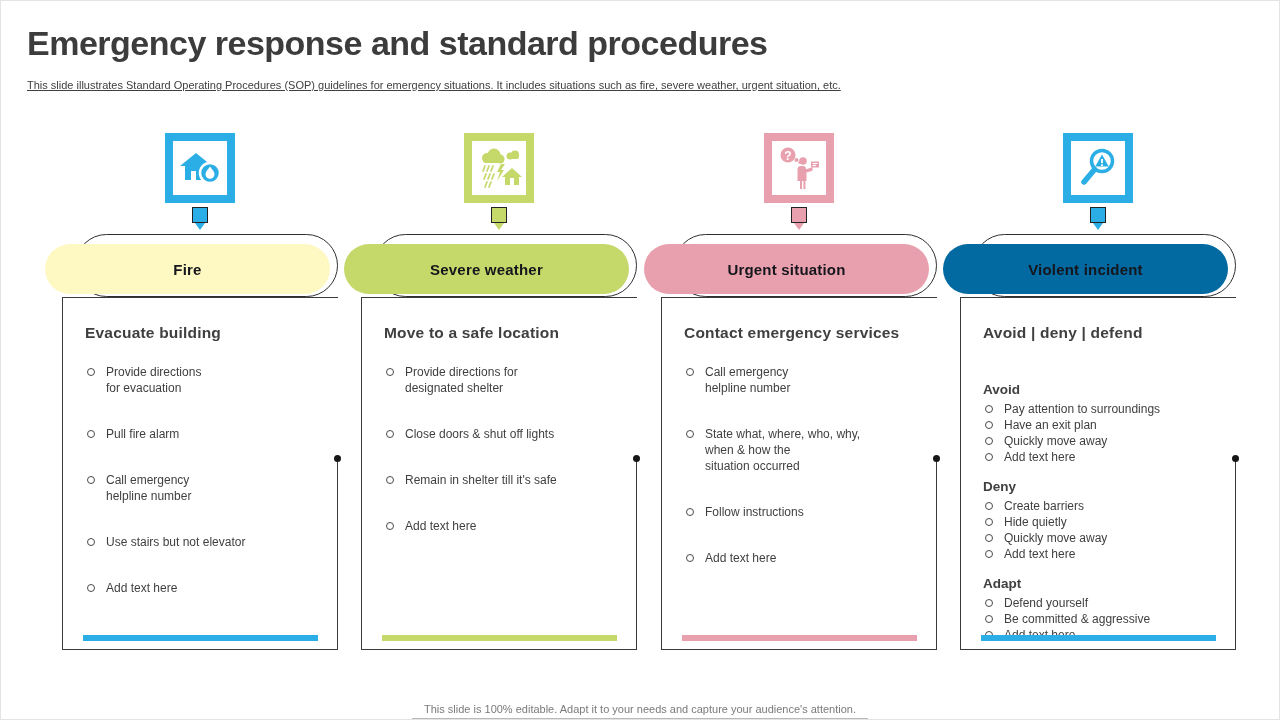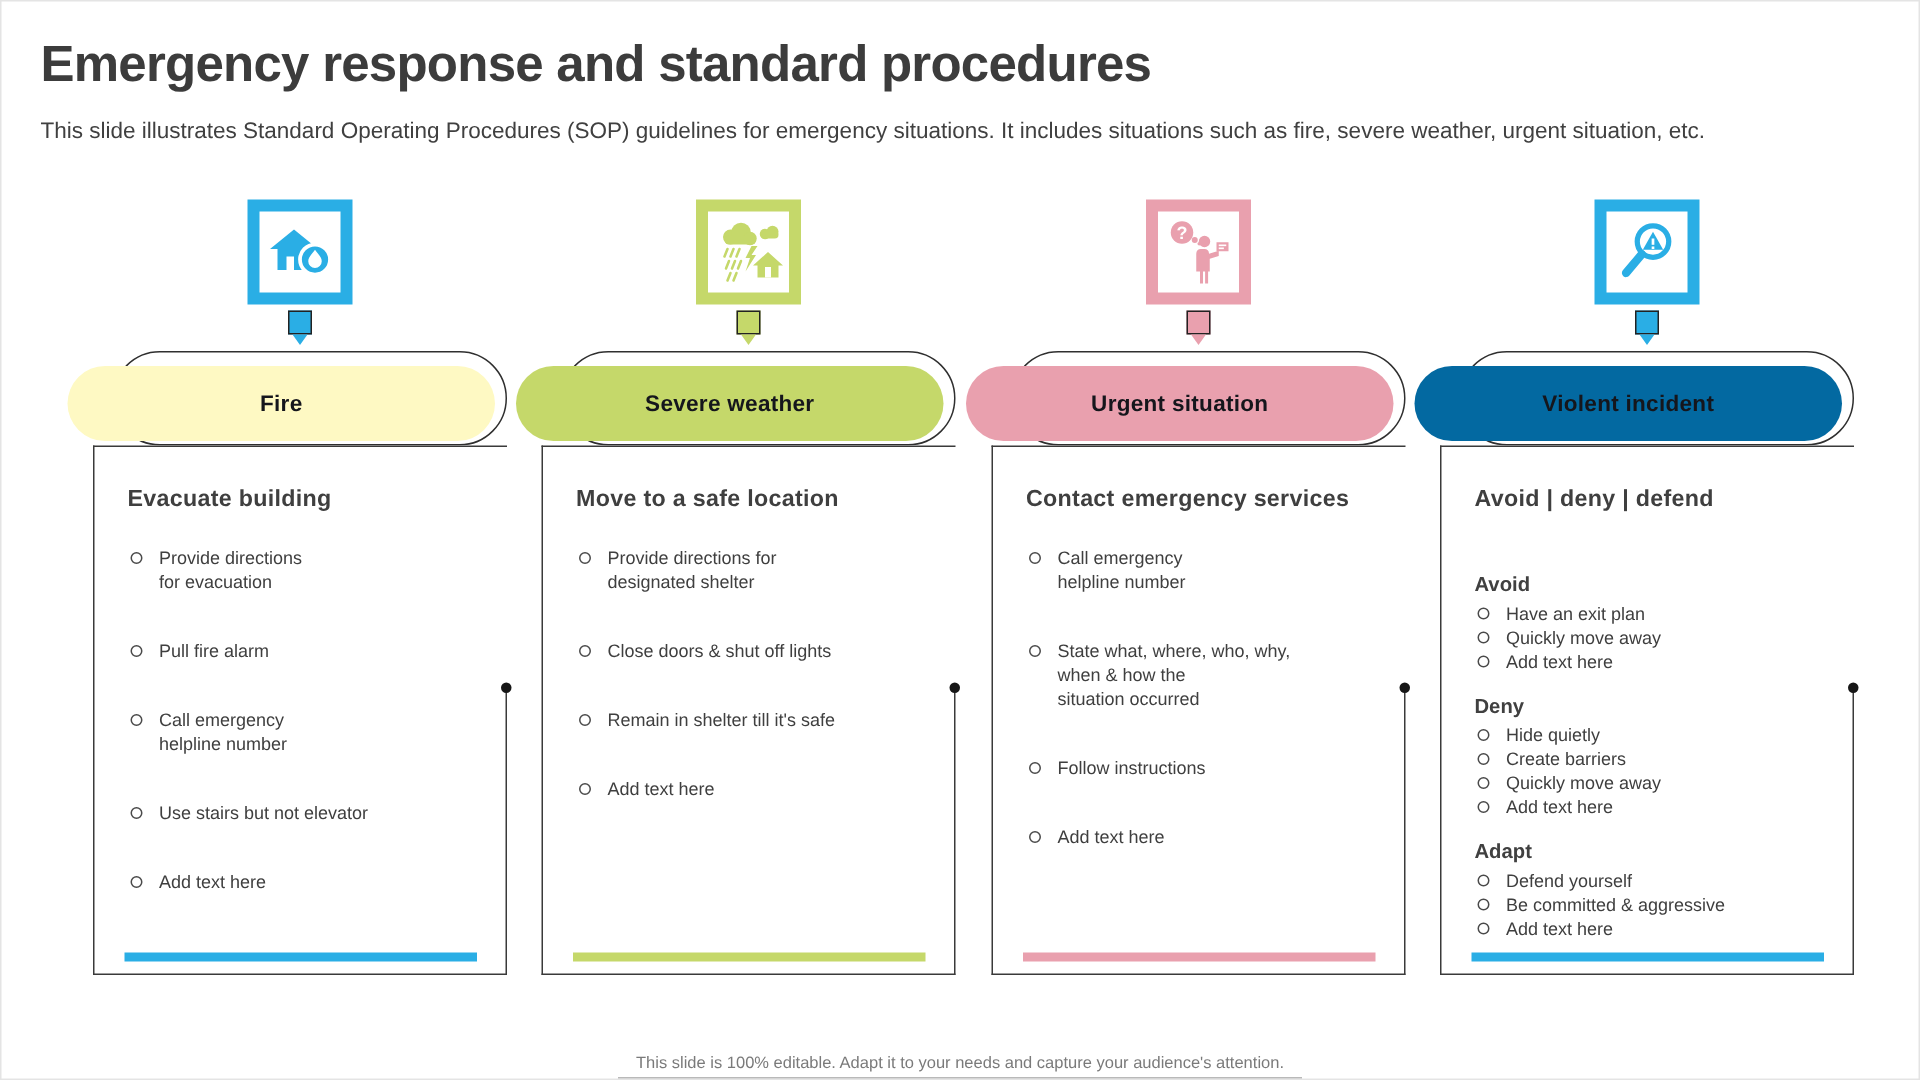--- a/index.html
+++ b/index.html
@@ -7,21 +7,21 @@
     width:1280px;height:720px;position:relative;background:#ffffff;
     font-family:"Liberation Sans", sans-serif;overflow:hidden;
   }
   .slide-frame{position:absolute;inset:0;border:1px solid #e4e4e4;pointer-events:none;}
 
   .title{
     position:absolute;left:27px;top:24px;font-size:34px;font-weight:700;
     color:#3c3c3c;white-space:nowrap;letter-spacing:-0.5px;
   }
   .subtitle{
-    position:absolute;left:27px;top:79px;font-size:15px;color:#404040;white-space:nowrap;
+    position:absolute;left:27px;top:79px;font-size:11px;color:#404040;white-space:nowrap;text-decoration:underline;
   }
 
   #columns{position:absolute;top:133px;left:0;width:100%;height:520px;}
   .column{position:absolute;top:0;width:276px;}
 
   .icon-box{
     width:70px;height:70px;box-sizing:border-box;border:8px solid #000;
     margin:0 auto;display:flex;align-items:center;justify-content:center;background:#fff;
   }
   .icon-svg{display:block;line-height:0;}
@@ -290,42 +290,46 @@
       </div>
     </div>
     <div class="card">
       <h3 class="card-heading tight">Avoid | deny | defend</h3>
       <div class="card-body">
           <div class="group">
             <div class="group-label">Avoid</div>
             <ul class="bullets tight">
               <li>
                 <span class="marker"></span>
+                <span class="btext">Pay attention to surroundings</span>
+              </li>
+              <li>
+                <span class="marker"></span>
                 <span class="btext">Have an exit plan</span>
               </li>
               <li>
                 <span class="marker"></span>
                 <span class="btext">Quickly move away</span>
               </li>
               <li>
                 <span class="marker"></span>
                 <span class="btext">Add text here</span>
               </li>
             </ul>
           </div>
           <div class="group">
             <div class="group-label">Deny</div>
             <ul class="bullets tight">
               <li>
                 <span class="marker"></span>
+                <span class="btext">Create barriers</span>
+              </li>
+              <li>
+                <span class="marker"></span>
                 <span class="btext">Hide quietly</span>
-              </li>
-              <li>
-                <span class="marker"></span>
-                <span class="btext">Create barriers</span>
               </li>
               <li>
                 <span class="marker"></span>
                 <span class="btext">Quickly move away</span>
               </li>
               <li>
                 <span class="marker"></span>
                 <span class="btext">Add text here</span>
               </li>
             </ul>

